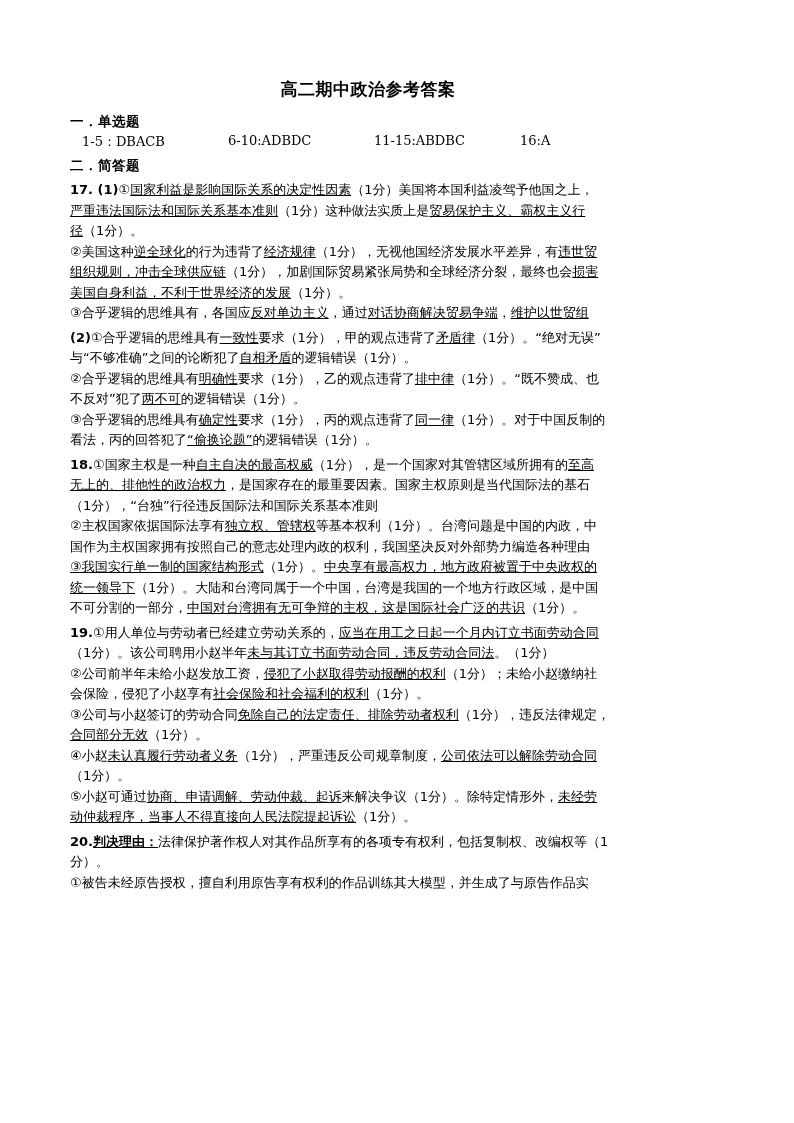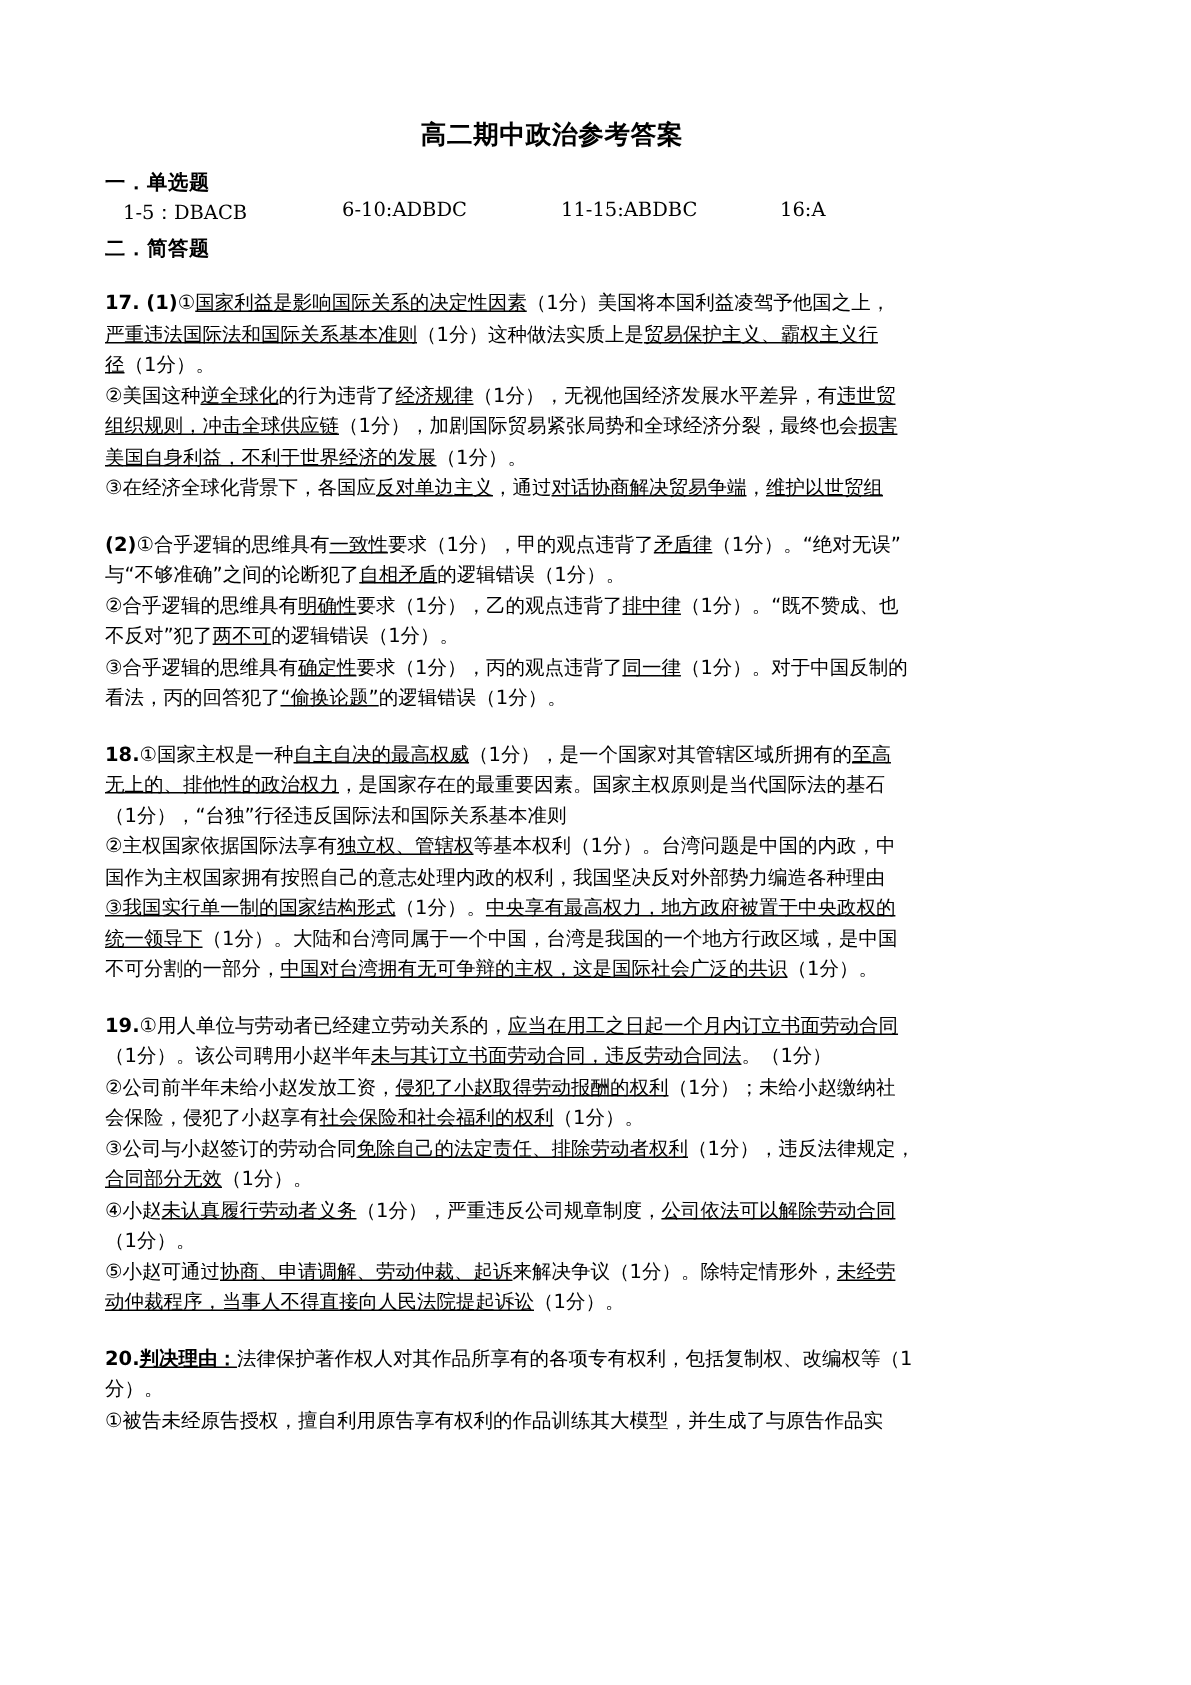--- a/index.html
+++ b/index.html
@@ -37,21 +37,21 @@
     display: flex;
     font-size: 13px;
     margin: 0 0 2px 12px;
     font-family: "DejaVu Serif", "Liberation Serif", serif;
   }
   .mc-cell {
     width: 148px;
     white-space: nowrap;
   }
   .q-block {
-    margin-top: 18px;
+    margin-top: 5px;
   }
   .para {
     font-size: 13px;
     line-height: 1.5;
     text-align: justify;
     margin: 0 0 1px 0;
   }
   .u {
     text-decoration: underline;
   }
@@ -78,21 +78,21 @@
   <div class="section-head">二．简答题</div>
 
   <div id="questions">
       <div class="q-block">
         <div class="para"><b class="qnum">17.</b><b> (1)</b><span>①</span><span class="u">国家利益是影响国际关系的决定性因素</span><span>（1分）美国将本国利益凌驾予他国之上，</span></div>
         <div class="para"><span class="u">严重违法国际法和国际关系基本准则</span><span>（1分）这种做法实质上是</span><span class="u">贸易保护主义、霸权主义行</span></div>
         <div class="para"><span class="u">径</span><span>（1分）。</span></div>
         <div class="para"><span>②美国这种</span><span class="u">逆全球化</span><span>的行为违背了</span><span class="u">经济规律</span><span>（1分），无视他国经济发展水平差异，有</span><span class="u">违世贸</span></div>
         <div class="para"><span class="u">组织规则，冲击全球供应链</span><span>（1分），加剧国际贸易紧张局势和全球经济分裂，最终也会</span><span class="u">损害</span></div>
         <div class="para"><span class="u">美国自身利益，不利于世界经济的发展</span><span>（1分）。</span></div>
-        <div class="para"><span>③在经济全球化背景下，各国应</span><span class="u">反对单边主义</span><span>，通过</span><span class="u">对话协商解决贸易争端</span><span>，</span><span class="u">维护以世贸组</span></div>
+        <div class="para"><span>③合乎逻辑的思维具有，各国应</span><span class="u">反对单边主义</span><span>，通过</span><span class="u">对话协商解决贸易争端</span><span>，</span><span class="u">维护以世贸组</span></div>
       </div>
       <div class="q-block">
         <div class="para"><b> (2)</b><span>①合乎逻辑的思维具有</span><span class="u">一致性</span><span>要求（1分），甲的观点违背了</span><span class="u">矛盾律</span><span>（1分）。“绝对无误”</span></div>
         <div class="para"><span>与“不够准确”之间的论断犯了</span><span class="u">自相矛盾</span><span>的逻辑错误（1分）。</span></div>
         <div class="para"><span>②合乎逻辑的思维具有</span><span class="u">明确性</span><span>要求（1分），乙的观点违背了</span><span class="u">排中律</span><span>（1分）。“既不赞成、也</span></div>
         <div class="para"><span>不反对”犯了</span><span class="u">两不可</span><span>的逻辑错误（1分）。</span></div>
         <div class="para"><span>③合乎逻辑的思维具有</span><span class="u">确定性</span><span>要求（1分），丙的观点违背了</span><span class="u">同一律</span><span>（1分）。对于中国反制的</span></div>
         <div class="para"><span>看法，丙的回答犯了</span><span class="u">“偷换论题”</span><span>的逻辑错误（1分）。</span></div>
       </div>
       <div class="q-block">

